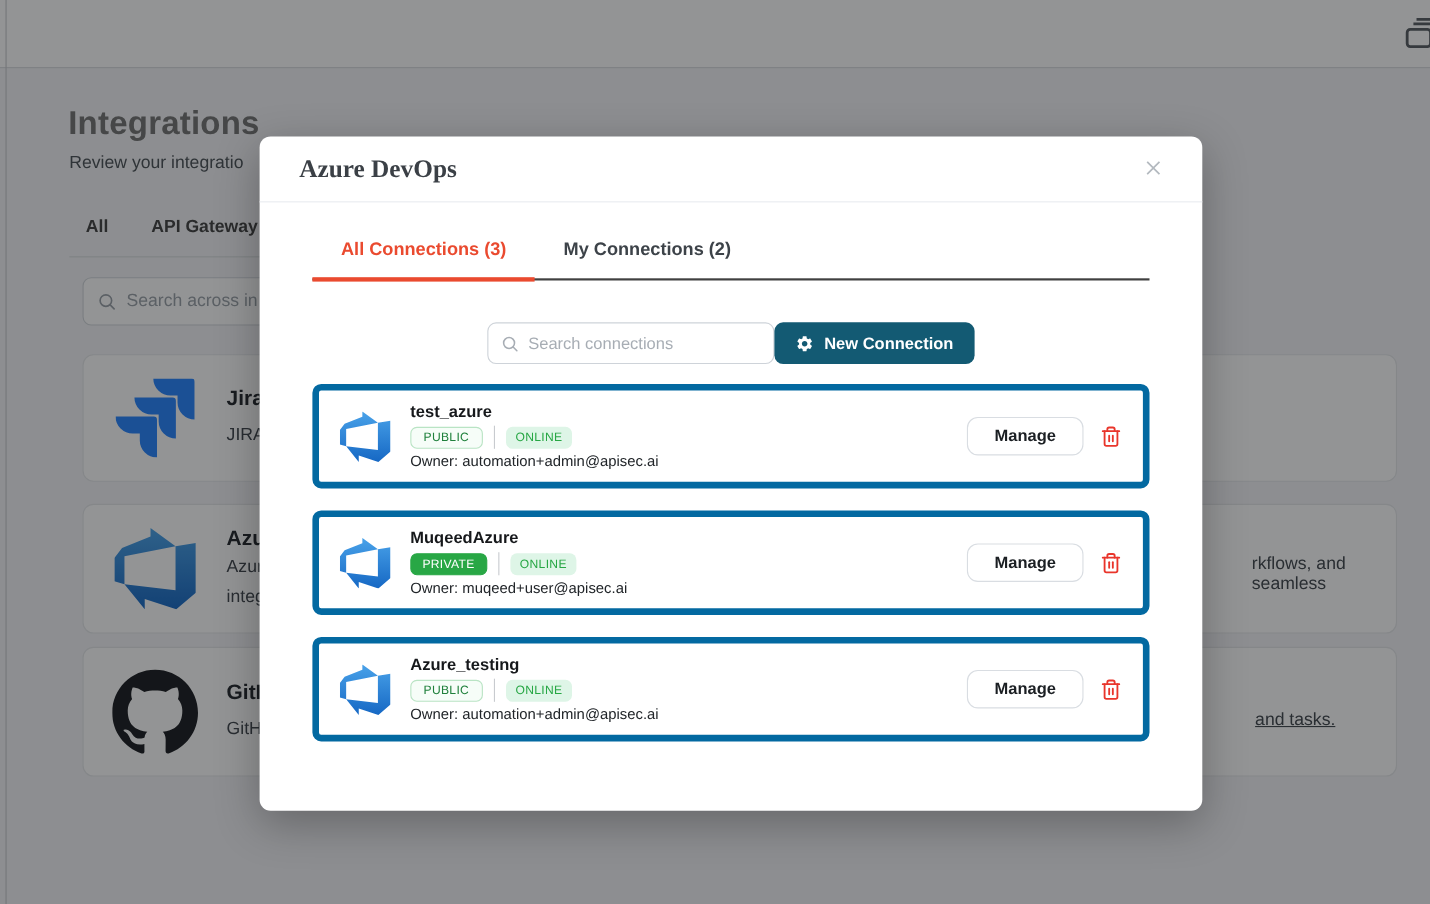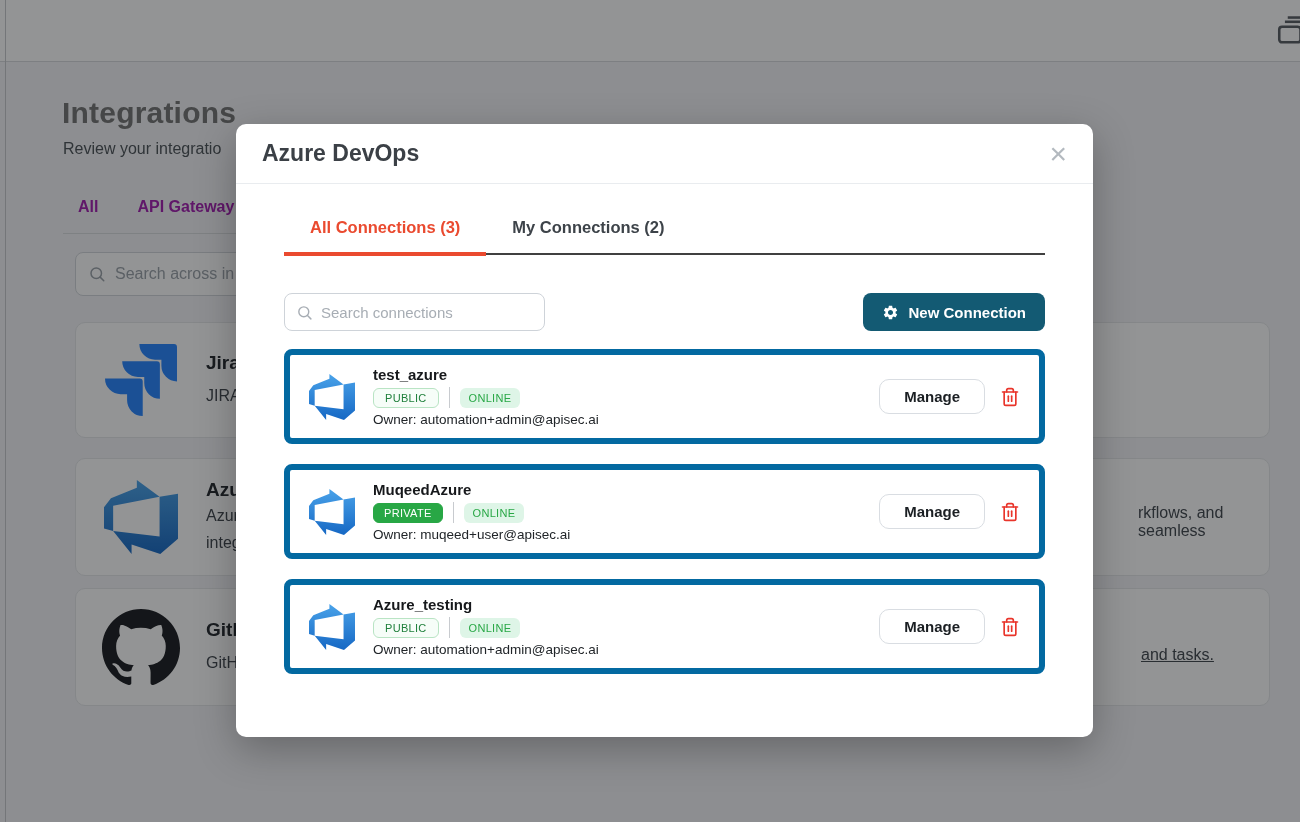--- a/index.html
+++ b/index.html
@@ -11,21 +11,21 @@
   .topbar { position:absolute; top:0; left:0; right:0; height:62px;
     background:#fff; border-bottom:1px solid #d7d9dd; overflow:hidden; }
   .topbar-icon { position:absolute; top:14px; right:-9px; color:#565b61; }
   .left-edge { position:absolute; top:0; bottom:0; left:5px; width:1px;
     background:#c7c9cd; }
   .page-title { position:absolute; left:62px; top:96px; font-size:30px;
     font-weight:700; color:#737373; letter-spacing:.2px; }
   .page-subtitle { position:absolute; left:63px; top:140px; font-size:16px;
     color:#4a5056; }
   .bg-tabs { position:absolute; left:78px; top:198px; display:flex; gap:39px;
-    font-size:16px; font-weight:700; color:#a21caf; }
+    font-size:16px; font-weight:700; color:#404040; }
   .bg-tabline { position:absolute; left:63px; top:233px; width:560px; height:1px;
     background:#d9dcdf; }
   .bg-search { position:absolute; left:75px; top:252px; width:500px; height:44px;
     background:#fff; border:1px solid #d2d6db; border-radius:8px;
     display:flex; align-items:center; padding:0 12px; gap:9px;
     color:#9aa1a8; font-size:16px; }
   .bg-cards { position:absolute; left:75px; top:322px; width:1195px; }
   .bg-card { position:absolute; left:0; width:1195px; background:#fff;
     border:1px solid #e5e7ea; border-radius:10px; display:flex;
     align-items:center; padding:0 25px; overflow:hidden; }
@@ -36,36 +36,36 @@
   .bg-card .bg-desc { font-size:16px; color:#3e444b; line-height:25px; }
   .frag-right { position:absolute; font-size:16px; color:#3f454c;margin-left:40px; }
 
   
   .overlay { position:absolute; inset:0; background:var(--overlay, rgba(15,17,20,.45)); }
 
   
   .modal { position:absolute; left:236px; top:124px; width:857px; height:613px;
     background:#fff; border-radius:10px; box-shadow:0 12px 40px rgba(0,0,0,.28); }
   .modal-header { height:60px; display:flex; align-items:center;
-    justify-content:space-between; padding:0 26px;
-    border-bottom:1px solid #e9ecef; }
+    justify-content:space-between; padding:0 36px;
+    border-bottom:1px solid #e9ecef;font-family:Liberation Serif, serif; }
   .modal-title { font-size:23px; font-weight:700; color:#3b4046; }
   .close-btn { font-size:30px; line-height:1; color:#b3b9bf; cursor:pointer;
     background:none; border:none; font-family:inherit; }
   .modal-body { padding:0 48px; }
   .conn-tabs { margin-top:34px; display:flex; gap:0;
     border-bottom:2px solid #404040; }
   .conn-tab { font-size:16.5px; font-weight:700; color:#3d4349;
     padding:0 26px 15px; border-bottom:4px solid transparent;
     margin-bottom:-3px; cursor:pointer; background:none; border-top:none;
     border-left:none; border-right:none; font-family:inherit; }
   .conn-tab.active { color:var(--accent-red,#ea4a2f);
     border-bottom-color:var(--accent-red,#ea4a2f); }
   .toolbar { margin-top:38px; display:flex; align-items:center;
-    justify-content:space-between; }
+    justify-content:center; }
   .conn-search { width:261px; height:38px; border:1px solid #ced3d9;
     border-radius:8px; display:flex; align-items:center; padding:0 11px;
     gap:8px; color:#a7adb4; background:#fff; }
   .conn-search input { border:none; outline:none; flex:1; font-size:15px;
     font-family:inherit; color:#343a40; background:transparent; }
   .conn-search input::placeholder { color:#a7adb4; }
   .new-conn-btn { height:38px; background:var(--teal-button,#135a73); color:#fff;
     border:none; border-radius:8px; display:flex; align-items:center; gap:9px;
     padding:0 19px; font-size:15px; font-weight:600; font-family:inherit;
     cursor:pointer; }

